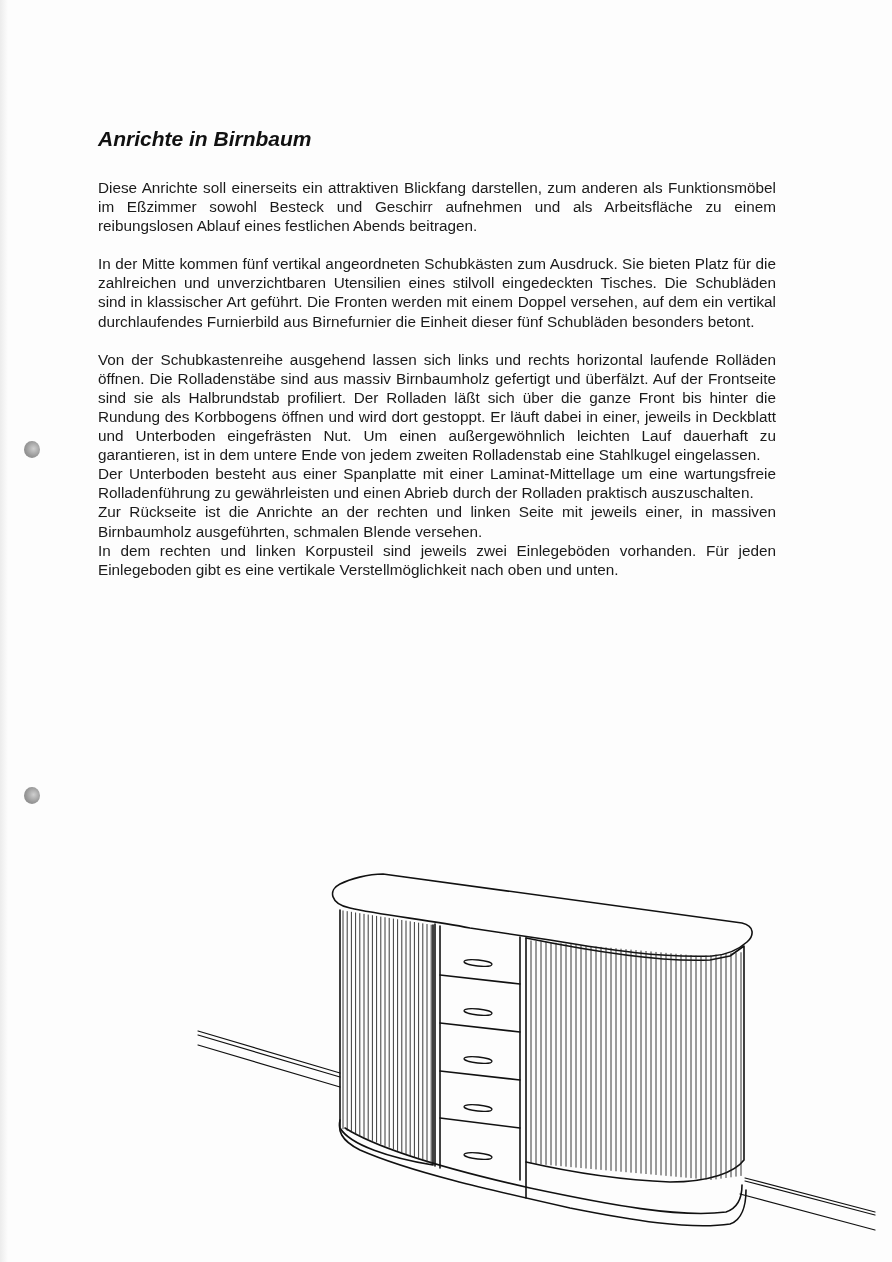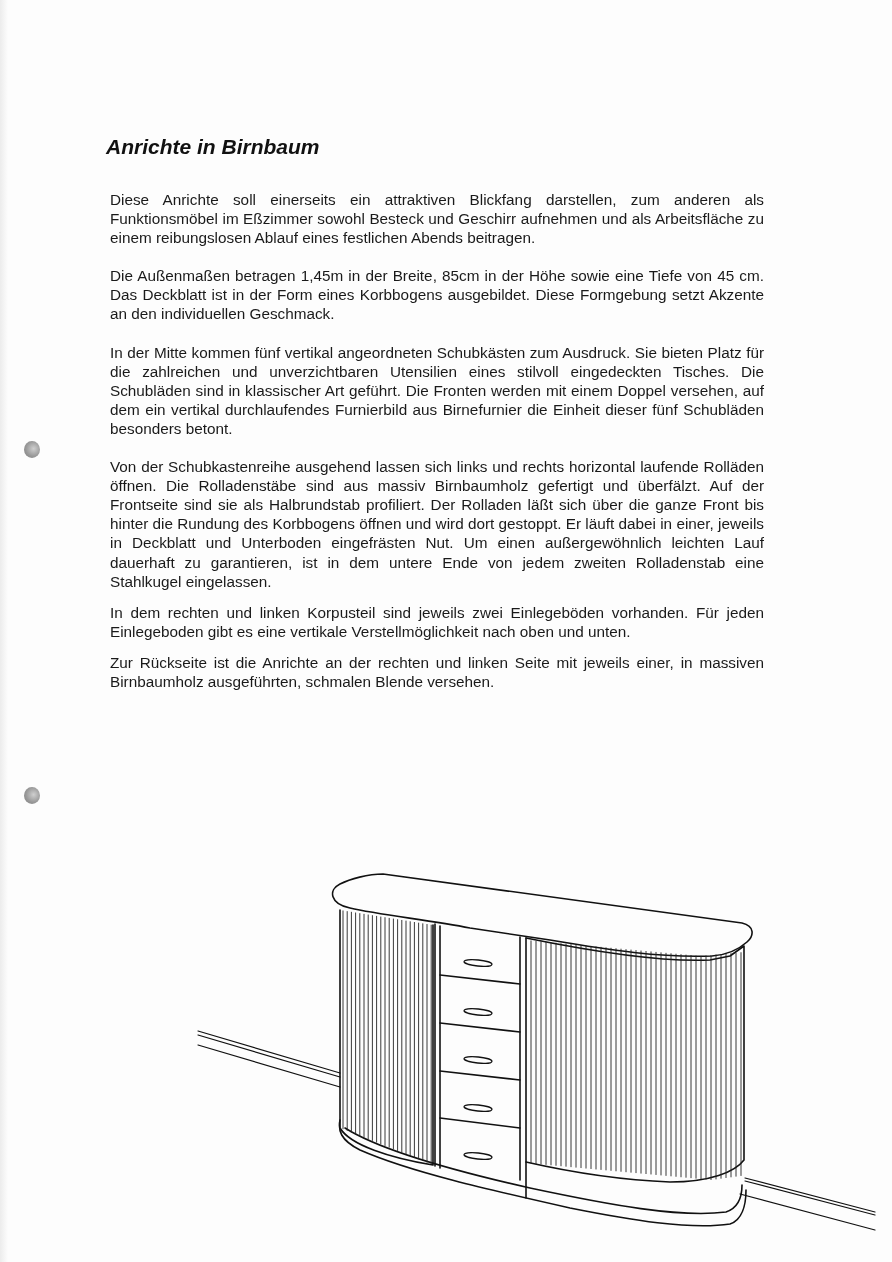--- a/index.html
+++ b/index.html
@@ -15,50 +15,50 @@
     }
     .punch-hole {
       position: absolute; width: 16px; height: 17px; border-radius: 50%;
       background: radial-gradient(circle at 60% 45%, #cfcfcf 0%, #9a9a9a 55%, #7a7a7a 100%);
     }
     .punch-hole.h1 { left: 24px; top: 441px; }
     .punch-hole.h2 { left: 24px; top: 787px; }
     .doc-title {
       position: absolute; left: 98px; top: 127px;
       font-size: 21px; font-weight: bold; font-style: italic;
-      margin: 8px; color: #111;
+      margin: 0; color: #111;
     }
     .body-text {
       position: absolute; left: 98px; top: 178px; width: 678px;
       font-size: 15.3px; line-height: 19.1px;
     }
     .body-text p {
-      margin: 12px; text-align: justify;
+      margin: 0; text-align: justify;
     }
     .body-text p.gap { margin-top: 19px; }
     .drawing {
       position: absolute; left: 190px; top: 860px; width: 690px; height: 400px;
     }
   </style>
 </head>
 <body>
 
 <div class="page-shadow"></div>
 <div class="punch-hole h1"></div>
 <div class="punch-hole h2"></div>
 
 <h1 class="doc-title">Anrichte in Birnbaum</h1>
 
 <div class="body-text">
   <p>Diese Anrichte soll einerseits ein attraktiven Blickfang darstellen, zum anderen als Funktionsmöbel im Eßzimmer sowohl Besteck und Geschirr aufnehmen und als Arbeitsfläche zu einem reibungslosen Ablauf eines festlichen Abends beitragen.</p>
-  <p class="gap">Die Außenmaßen betragen 1,45m in der Breite, 85cm in der Höhe sowie eine Tiefe von 45 cm. Das Deckblatt ist in der Form eines Korbbogens ausgebildet. Diese Formgebung setzt Akzente an den individuellen Geschmack.</p>
   <p class="gap">In der Mitte kommen fünf vertikal angeordneten Schubkästen zum Ausdruck. Sie bieten Platz  für die zahlreichen und unverzichtbaren Utensilien eines stilvoll eingedeckten Tisches. Die Schubläden sind in klassischer Art geführt. Die Fronten werden mit einem Doppel versehen, auf dem ein vertikal durchlaufendes Furnierbild aus  Birnefurnier die Einheit dieser fünf Schubläden besonders betont.</p>
   <p class="gap">Von der Schubkastenreihe ausgehend lassen sich links und rechts horizontal laufende Rolläden öffnen. Die Rolladenstäbe sind aus massiv Birnbaumholz gefertigt und überfälzt. Auf der Frontseite sind sie als Halbrundstab profiliert. Der Rolladen läßt sich über die ganze Front bis hinter die Rundung des Korbbogens öffnen und wird dort gestoppt. Er läuft dabei in einer, jeweils in Deckblatt und Unterboden eingefrästen Nut. Um einen außergewöhnlich leichten Lauf dauerhaft zu garantieren, ist in dem untere Ende von jedem zweiten Rolladenstab eine Stahlkugel eingelassen.</p>
+  <p>Der Unterboden besteht aus einer Spanplatte mit einer Laminat-Mittellage um eine wartungsfreie Rolladenführung zu gewährleisten und einen Abrieb durch der Rolladen praktisch auszuschalten.</p>
+  <p>Zur Rückseite ist die Anrichte an der rechten und linken Seite mit jeweils einer, in massiven Birnbaumholz ausgeführten, schmalen Blende versehen.</p>
   <p>In dem rechten und linken Korpusteil sind jeweils zwei Einlegeböden  vorhanden. Für jeden Einlegeboden gibt es eine vertikale Verstellmöglichkeit nach oben und unten.</p>
-  <p>Zur Rückseite ist die Anrichte an der rechten und linken Seite mit jeweils einer, in massiven Birnbaumholz ausgeführten, schmalen Blende versehen.</p>
 </div>
 
 <svg class="drawing" viewBox="0 0 690 400" xmlns="http://www.w3.org/2000/svg">
   <g fill="none" stroke="#111" stroke-width="1.6" stroke-linecap="round" stroke-linejoin="round">
 
     <g stroke-width="1.2">
       <line x1="8" y1="171" x2="150" y2="213"></line>
       <line x1="8" y1="175" x2="150" y2="217"></line>
       <line x1="8" y1="185" x2="150" y2="227"></line>
       <line x1="555" y1="318" x2="685" y2="352"></line>

